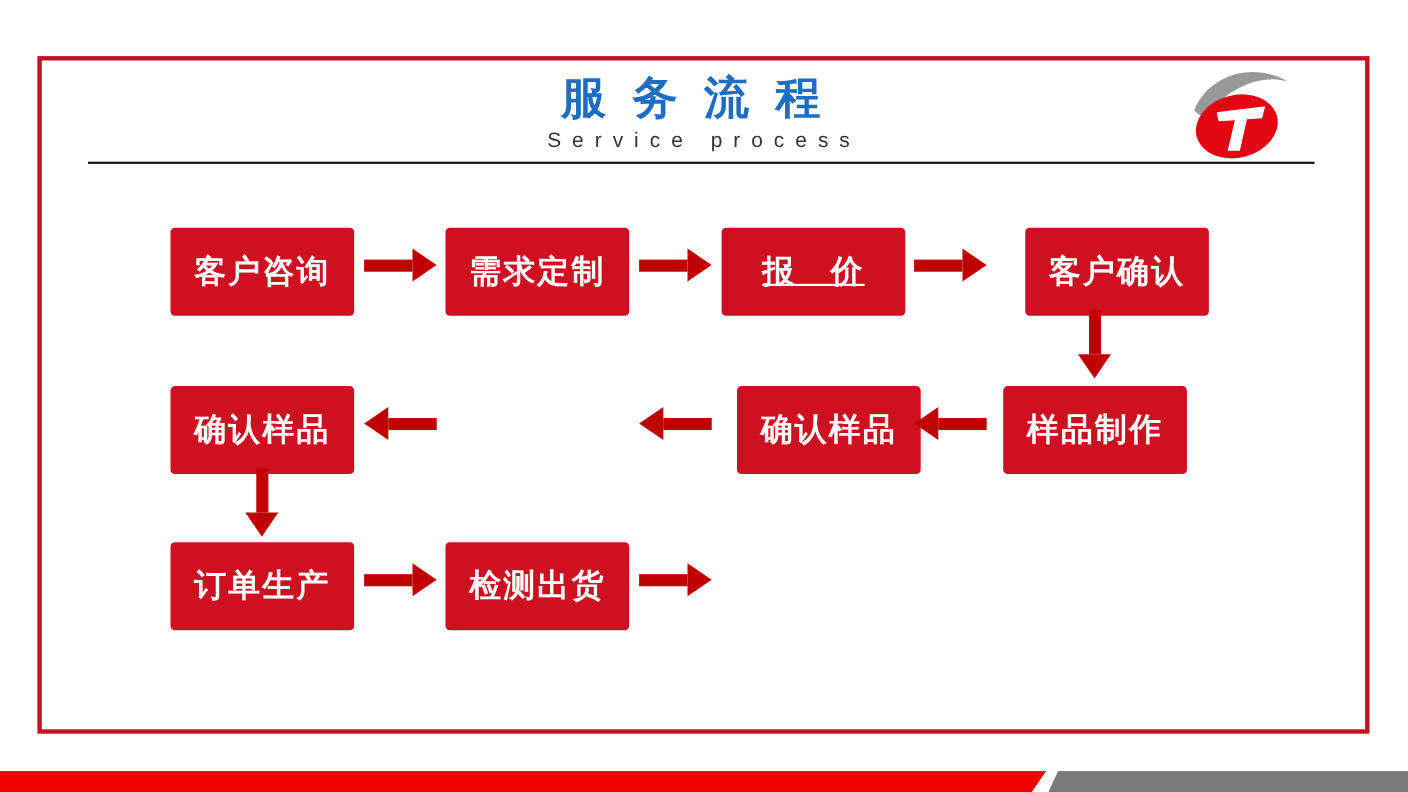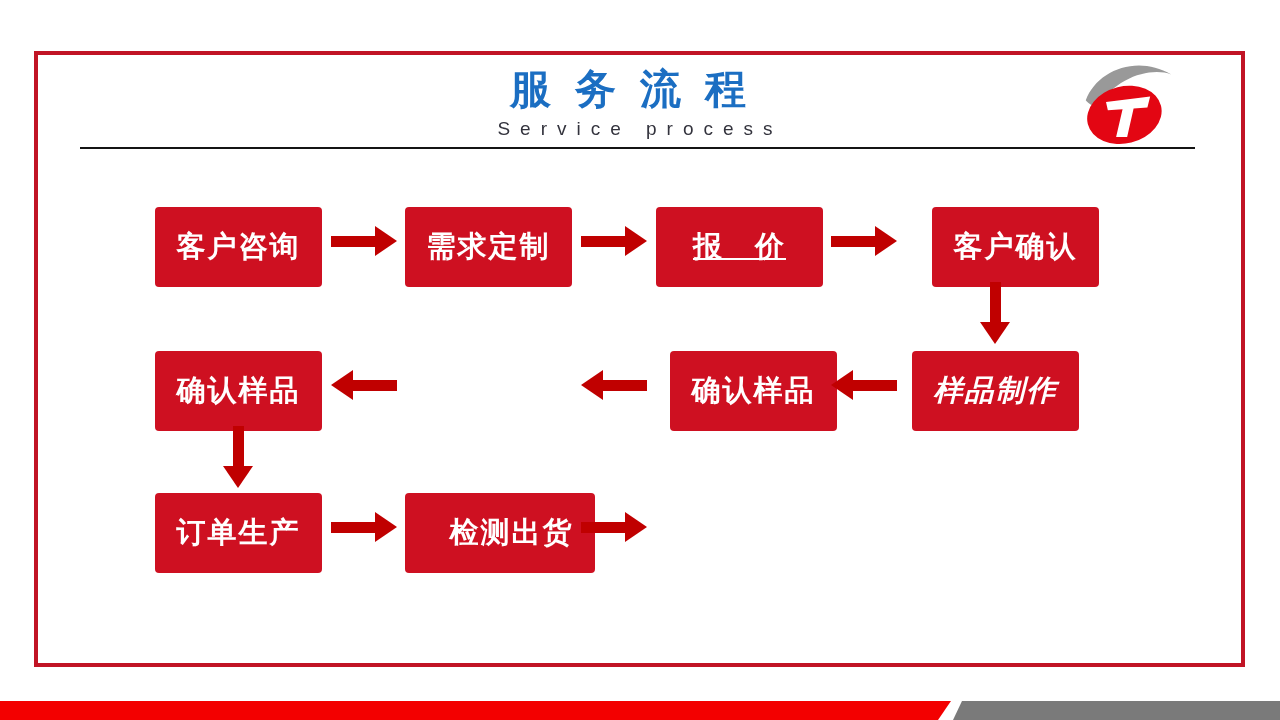--- a/index.html
+++ b/index.html
@@ -81,33 +81,33 @@
     </div>
   <div class="ar left" style="left:581px;top:370px;">
       <i class="shaft"></i>
       <i class="head"></i>
     </div>
   <div class="step" style="left:656px;top:351px;margin-left:14px;">确认样品</div>
   <div class="ar left" style="left:831px;top:370px;">
       <i class="shaft"></i>
       <i class="head"></i>
     </div>
-  <div class="step" style="left:912px;top:351px;font-style:italic;">样品制作</div>
+  <div class="step" style="left:912px;top:351px;">样品制作</div>
 
   <div class="ad" style="left:223px;top:426px;">
       <i class="vshaft"></i>
       <i class="vhead"></i>
     </div>
 
   <div class="step" style="left:155px;top:493px;">订单生产</div>
   <div class="ar" style="left:331px;top:512px;">
       <i class="shaft"></i>
       <i class="head"></i>
     </div>
-  <div class="step" style="left:405px;top:493px;padding-left:23px;">检测出货</div>
+  <div class="step" style="left:405px;top:493px;">检测出货</div>
   <div class="ar" style="left:581px;top:512px;">
       <i class="shaft"></i>
       <i class="head"></i>
     </div>
 
   <div class="f-red"></div>
   <div class="f-gray"></div>
 
 </div>
 

